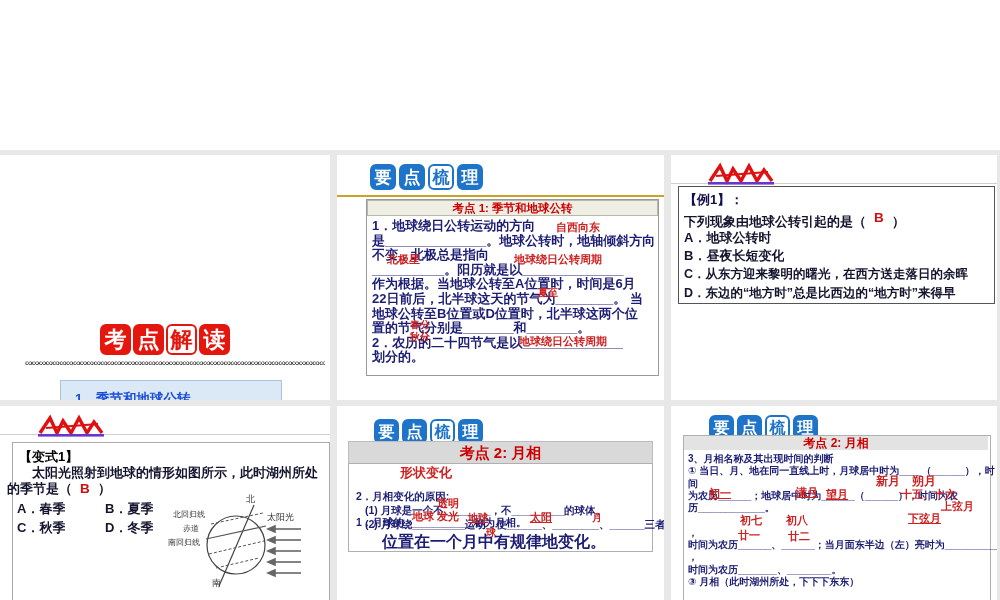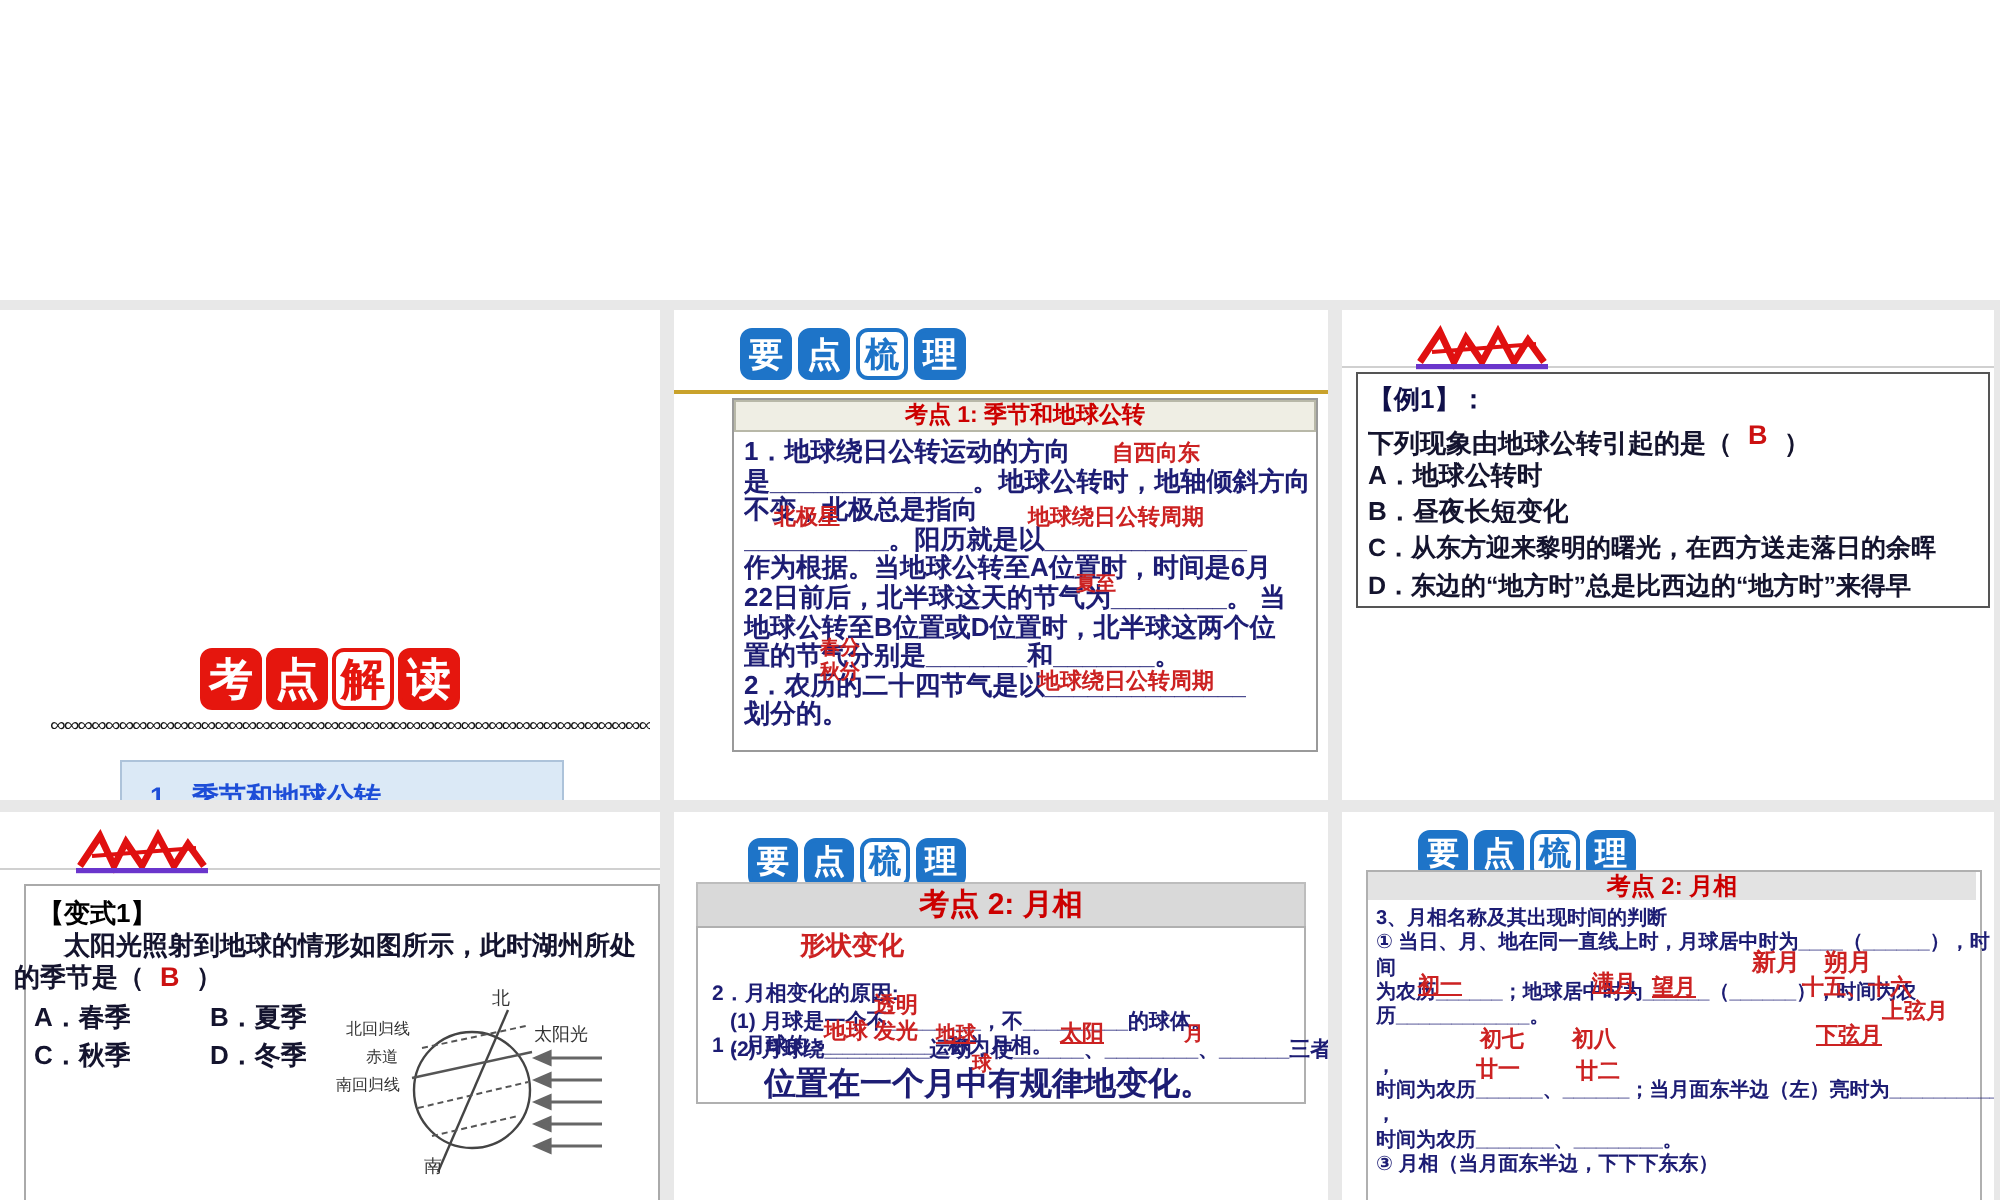--- a/index.html
+++ b/index.html
@@ -188,21 +188,21 @@
     <div class="band band2" style="left:0;top:0;width:304px;height:14px;font-size:12px;line-height:14px;border:none;background:#e3e3e3;">考点 2: 月相</div>
     <div class="line" style="left:4px;top:16px;font-size:10px;">3、月相名称及其出现时间的判断</div>
     <div class="line" style="left:4px;top:28.3px;font-size:10px;">① 当日、月、地在同一直线上时，月球居中时为____（______），时</div>
     <div class="line" style="left:4px;top:40.6px;font-size:10px;">间</div>
     <div class="line" style="left:4px;top:52.9px;font-size:10px;">为农历______；地球居中时为______（______），时间为农</div>
     <div class="line" style="left:4px;top:65.2px;font-size:10px;">历____________。</div>
     <div class="line" style="left:4px;top:89.8px;font-size:10px;">，</div>
     <div class="line" style="left:4px;top:102.1px;font-size:10px;">时间为农历______、______；当月面东半边（左）亮时为__________</div>
     <div class="line" style="left:4px;top:114.4px;font-size:10px;">，</div>
     <div class="line" style="left:4px;top:126.7px;font-size:10px;">时间为农历_______、________。</div>
-    <div class="line" style="left:4px;top:139px;font-size:10px;">③ 月相（当月面东半边，下下下东东）</div>
+    <div class="line" style="left:4px;top:139px;font-size:10px;">③ 月相（此时湖州所处，下下下东东）</div>
     <div class="line" style="left:4px;top:164px;font-size:11px;margin-left:37px;">④ 月相变化周期为 29.53 天。</div>
   </div>
   <div class="ann" style="left:205px;top:69px;font-size:12px;">新月</div>
   <div class="ann" style="left:241px;top:69px;font-size:12px;text-align:right;">朔月</div>
   <div class="ann" style="left:230px;top:83px;font-size:11px;">十五、十六</div>
   <div class="ann" style="left:254px;top:95px;font-size:11px;margin-left:16px;">上弦月</div>
   <div class="ann u" style="left:237px;top:107px;font-size:11px;">下弦月</div>
   <div class="ann u" style="left:38px;top:82px;font-size:11px;">初一</div>
   <div class="ann u" style="left:125px;top:81px;font-size:11px;">满月</div>
   <div class="ann u" style="left:155px;top:83px;font-size:11px;">望月</div>

